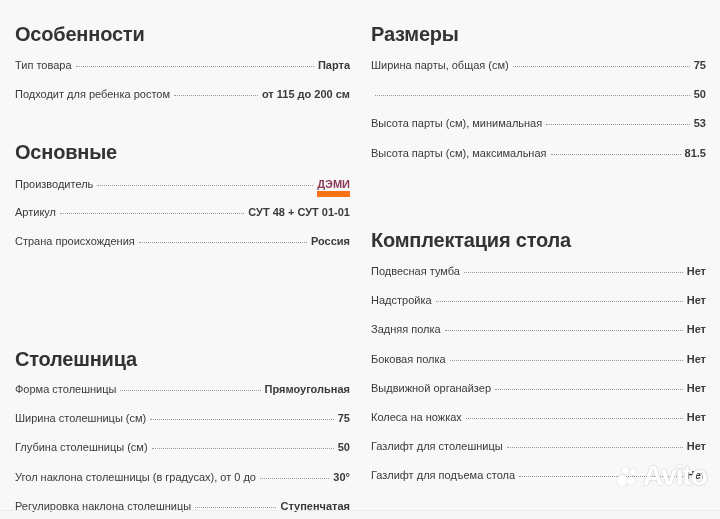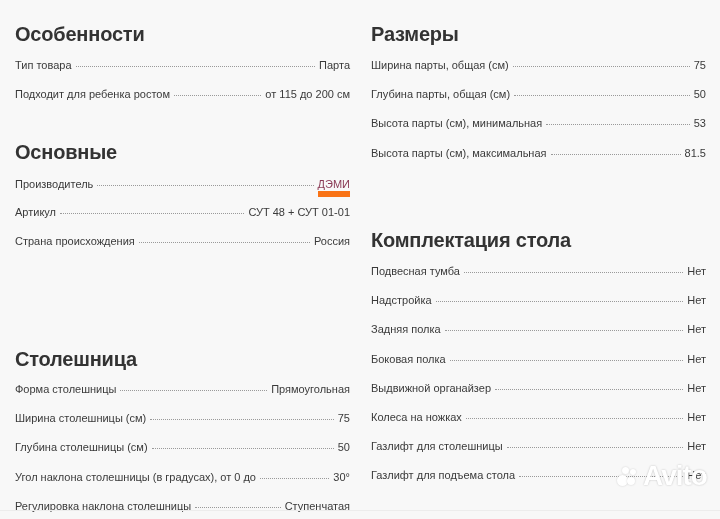--- a/index.html
+++ b/index.html
@@ -53,21 +53,21 @@
     }
     .row .label { flex: 0 0 auto; }
     .row .dots {
       flex: 1 1 auto;
       margin: 0 4px;
       border-bottom: 1.5px dotted #9a9a9a;
       position: relative;
       top: -2px;
       min-width: 10px;
     }
-    .row .value { flex: 0 0 auto; }
+    .row .value { flex: 0 0 auto; font-weight: bold; }
     .row .value.link {
       color: #8a3a55;
       border-bottom: 6px solid #f97316;
       line-height: 14px;
     }
     .watermark {
       position: absolute;
       left: 615px;
       top: 458px;
       width: 95px;
@@ -182,21 +182,20 @@
 
     <div class="section" style="position:absolute; top:20px; width:335px;">
       <h2 class="section-title">Размеры</h2>
       <div style="height:11px"></div>
       <div class="row">
         <span class="label">Ширина парты, общая (см)</span>
         <span class="dots"></span>
         <span class="value">75</span>
       </div>
       <div class="row">
-        <span class="label">Глубина парты, общая (см)</span>
         <span class="dots"></span>
         <span class="value">50</span>
       </div>
       <div class="row">
         <span class="label">Высота парты (см), минимальная</span>
         <span class="dots"></span>
         <span class="value">53</span>
       </div>
       <div class="row">
         <span class="label">Высота парты (см), максимальная</span>

